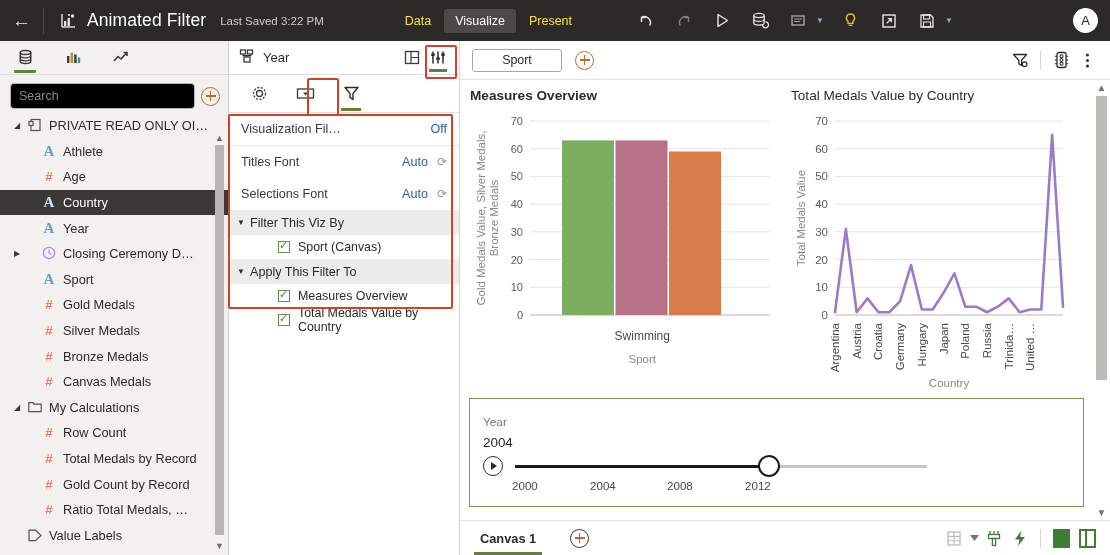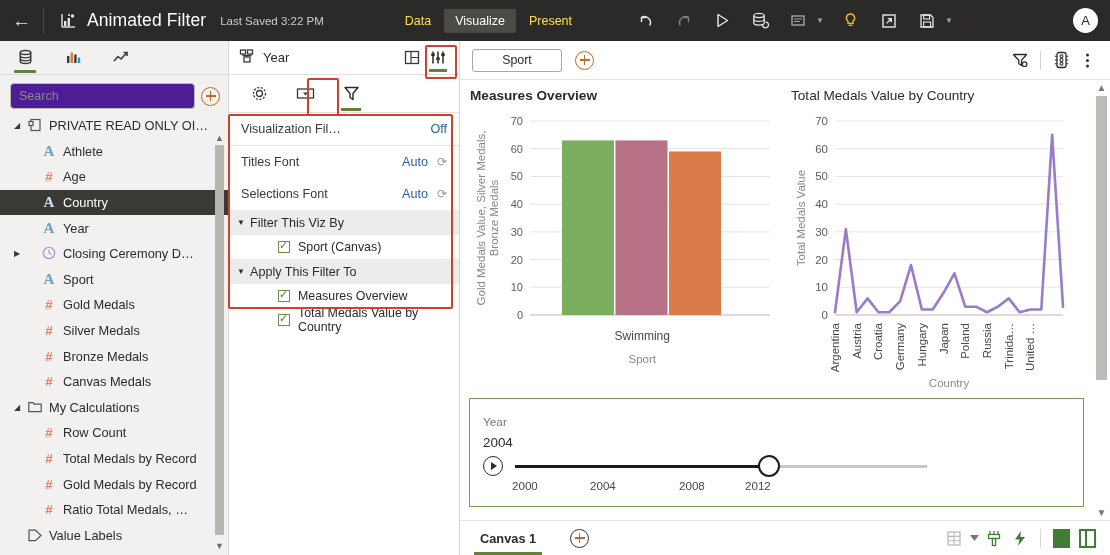--- a/index.html
+++ b/index.html
@@ -38,21 +38,21 @@
   .leftpanel{
     position:absolute; left:0; top:41px; width:229px; height:514px;
     background:#f2f1ef; border-right:1px solid #d7d5d1;
   }
   .lp-tabs{ height:34px; display:flex; align-items:center; padding-left:10px; gap:18px;
     border-bottom:1px solid #ddd; background:#f2f1ef;}
   .lp-tab{ position:relative; width:30px; height:31px; display:flex; align-items:center; justify-content:center; cursor:pointer;}
   .lp-tab .ul{ position:absolute; bottom:0; left:4px; right:4px; height:3px; background:#62813f; border-radius:1px;}
   .searchrow{ display:flex; align-items:center; padding:8px 8px 6px 10px; gap:6px;}
   .searchbox{
-    flex:1; height:26px; border:1px solid #b9b7b3; border-radius:4px; background:#4c1d95;
+    flex:1; height:26px; border:1px solid #b9b7b3; border-radius:4px; background:#000000;
     display:flex; align-items:center; padding:0 8px; font-size:12.5px; color:#8a8883;
   }
   .plus-circ{ width:19px; height:19px; border-radius:50%; border:1.6px solid #b96a2e; position:relative; cursor:pointer;}
   .plus-circ:before,.plus-circ:after{content:"";position:absolute;background:#b96a2e;}
   .plus-circ:before{left:3.5px;right:3.5px;top:7.5px;height:1.6px;}
   .plus-circ:after{top:3.5px;bottom:3.5px;left:7.5px;width:1.6px;}
 
   .tree{ position:absolute; top:72px; left:0; right:0; bottom:0; overflow:hidden; }
   .trow{ display:flex; align-items:center; height:25.6px; font-size:12.8px; color:#2c2b29; cursor:pointer; padding-left:10px; }
   .trow.sel{ background:#3b3936; color:#fff; }
@@ -350,21 +350,21 @@
         <div class="trow">
           <span class="tri"></span>
           <span class="ind"></span>
           <span class="ico num">#</span>
           <span class="lbl">Total Medals by Record</span>
         </div>
         <div class="trow">
           <span class="tri"></span>
           <span class="ind"></span>
           <span class="ico num">#</span>
-          <span class="lbl">Gold Medals by Record</span>
+          <span class="lbl">Gold Count by Record</span>
         </div>
         <div class="trow">
           <span class="tri"></span>
           <span class="ind"></span>
           <span class="ico num">#</span>
           <span class="lbl">Ratio Total Medals, …</span>
         </div>
         <div class="trow">
           <span class="tri"></span>
           <span class="ico tag"><svg width="14" height="13" viewBox="0 0 14 13" style="vertical-align:-2px">
@@ -581,21 +581,21 @@
         <div class="sl-title">Year</div>
         <div class="sl-val">2004</div>
         <div class="sl-play">
             <i></i>
           </div>
         <div class="sl-track"></div>
         <div class="sl-track2"></div>
         <div class="sl-thumb"></div>
         <div class="sl-tick" style="left:42px;">2000</div>
         <div class="sl-tick" style="left:120px;">2004</div>
-        <div class="sl-tick" style="left:209px;">2008</div>
+        <div class="sl-tick" style="left:197px;">2008</div>
         <div class="sl-tick" style="left:275px;">2012</div>
       </div>
 
       <div class="v-scroll">
         <div class="up">▲</div>
         <div class="thumb"></div>
         <div class="dn">▼</div>
       </div>
     </div>
 

